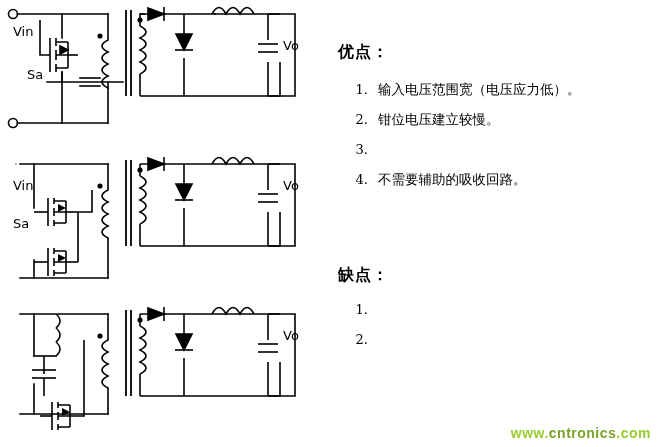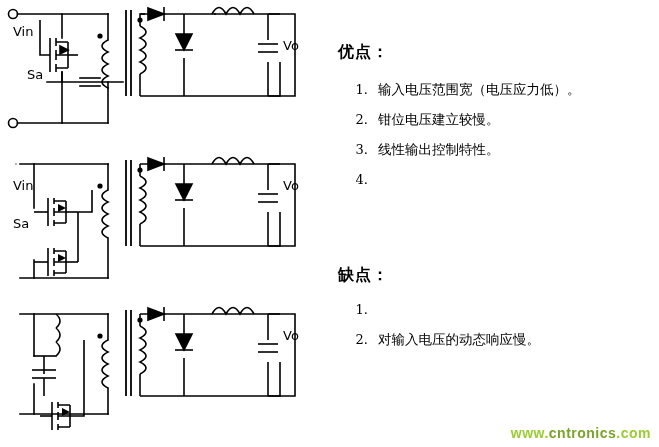--- a/index.html
+++ b/index.html
@@ -361,36 +361,35 @@
       <div class="li">
         <span class="num">1.</span>
         <span class="body">输入电压范围宽（电压应力低）。</span>
       </div>
       <div class="li">
         <span class="num">2.</span>
         <span class="body">钳位电压建立较慢。</span>
       </div>
       <div class="li">
         <span class="num">3.</span>
-        <span class="body">线性输出控制特性。</span>
       </div>
       <div class="li">
         <span class="num">4.</span>
+        <span class="body">不需要辅助的吸收回路。</span>
       </div>
     </div>
 
     <div class="heading h-cons">缺点：</div>
 
     <div class="list list-cons">
       <div class="li">
         <span class="num">1.</span>
       </div>
       <div class="li">
         <span class="num">2.</span>
-        <span class="body">对输入电压的动态响应慢。</span>
       </div>
     </div>
   </div>
 
   <div class="wm">
     <span>www.</span><span class="dark">cntronics</span><span>.com</span>
   </div>
 
 </div>
 

